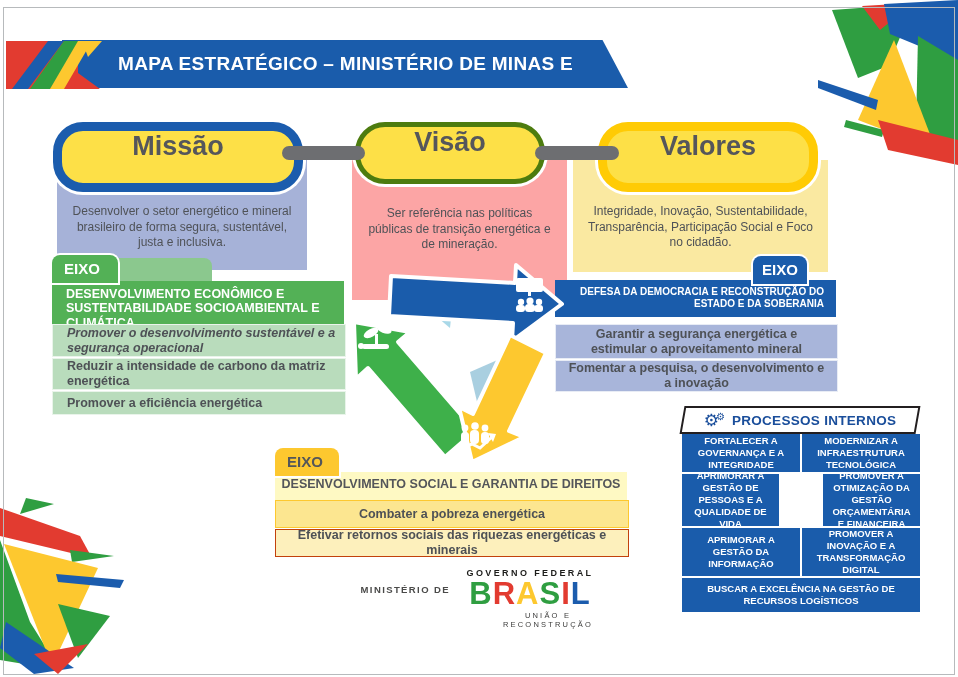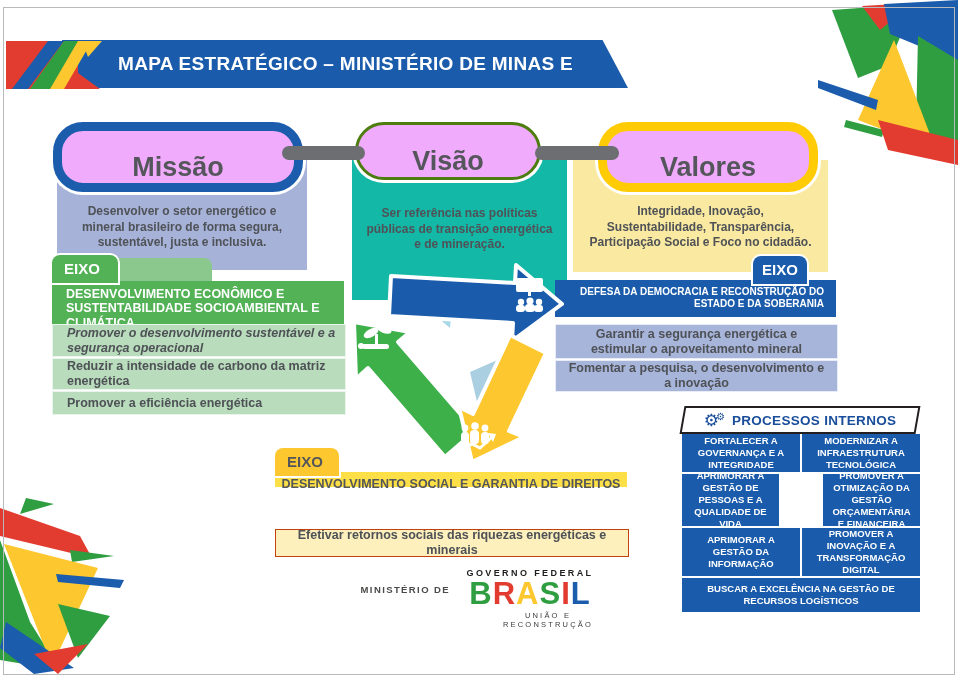--- a/index.html
+++ b/index.html
@@ -11,34 +11,34 @@
   
   #page-border{left:3px;top:7px;width:950px;height:666px;border:1px solid #b7babc;z-index:40;pointer-events:none;}
 
   
   #banner{left:62px;top:40px;width:566px;height:48px;background:#1a5cab;z-index:2;
           clip-path:polygon(0 0,95.5% 0,100% 100%,0 100%);}
   #banner-title{margin:0;padding:0 0 0 56px;line-height:48px;color:#ffffff;font-size:19px;font-weight:bold;letter-spacing:.3px;}
 
   
   .panel{z-index:1;}
-  .panel .desc{font-size:12px;font-weight:bold;color:#4f5257;text-align:center;line-height:1.3;padding:0 14px;}
+  .panel .desc{font-size:12px;font-weight:normal;color:#4f5257;text-align:center;line-height:1.3;padding:0 14px;}
   #panel-missao{left:57px;top:160px;width:250px;height:110px;background:#a6b2d8;}
-  #panel-visao{left:352px;top:160px;width:215px;height:140px;background:#14b8a6;}
+  #panel-visao{left:352px;top:160px;width:215px;height:140px;background:#fca5a5;}
   #panel-valores{left:573px;top:160px;width:255px;height:112px;background:#fae9a1;}
   #panel-missao .desc{padding-top:44px;}
   #panel-visao .desc{padding-top:46px;}
   #panel-valores .desc{padding-top:44px;}
 
   
-  .pill{height:52px;background:#f0abfc;border-radius:30px;z-index:3;box-shadow:0 0 0 3px #ffffff;
-        display:flex;align-items:flex-end;justify-content:center;}
+  .pill{height:52px;background:#fde047;border-radius:30px;z-index:3;box-shadow:0 0 0 3px #ffffff;
+        display:flex;align-items:flex-start;justify-content:center;}
   .pill .pill-label{font-size:27px;font-weight:bold;color:#55565b;}
   #pill-missao{left:53px;top:122px;width:232px;border:9px solid #1b5cad;}
-  #pill-visao{left:355px;top:122px;width:180px;border:3px solid #4d7c0f;}
+  #pill-visao{left:355px;top:122px;width:180px;border:5px solid #4d7c0f;}
   #pill-valores{left:598px;top:122px;width:202px;border:9px solid #ffcb05;}
 
   .connector{top:146px;height:14px;background:#6d6e71;border-radius:7px;z-index:4;}
   #connector-1{left:282px;width:83px;}
   #connector-2{left:535px;width:84px;}
 
   
   .eixo-tab{height:28px;border-radius:8px 8px 0 0;z-index:3;font-size:15px;font-weight:bold;line-height:28px;box-shadow:0 0 0 2px #ffffff;}
   .eixo-row{font-weight:bold;color:#4e5156;font-size:12.5px;line-height:1.18;display:flex;flex-direction:column;justify-content:center;}
 
@@ -55,21 +55,21 @@
   
   #eixo-blue-tab{left:753px;top:256px;width:42px;background:#1a5cab;color:#ffffff;text-align:center;padding:0 6px;}
   #eixo-blue-header{left:555px;top:280px;width:257px;height:31px;background:#1a5cab;color:#ffffff;
         font-size:10px;font-weight:bold;line-height:1.15;text-align:right;padding:6px 12px 0 12px;z-index:2;}
   .blue-row{left:555px;width:257px;background:#a8b5da;border:1px solid #e8ecf5;text-align:center;padding:0 12px;z-index:2;}
   #blue-row-0{top:324px;height:33px;}
   #blue-row-1{top:360px;height:30px;}
 
   
   #eixo-yellow-tab{left:275px;top:448px;width:52px;background:#fdc82f;color:#54565a;padding-left:12px;}
-  #eixo-yellow-header{left:275px;top:472px;width:352px;height:15px;background:#fde047;color:#54565a;
+  #eixo-yellow-header{left:275px;top:472px;width:352px;height:41px;background:#fef9c3;color:#54565a;
         font-size:12.5px;font-weight:bold;line-height:25px;text-align:center;z-index:2;}
   .yellow-row{left:275px;width:330px;text-align:center;padding:0 11px;z-index:2;}
   #yellow-row-0{top:500px;height:26px;background:#fce690;border:1px solid #fdc82f;}
   #yellow-row-1{top:529px;height:26px;background:#fdf0bc;border:1px solid #c2410c;}
 
   
   #focus-graphic{left:332px;top:256px;width:238px;height:224px;z-index:10;}
   #focus-label{position:absolute;left:62px;top:92px;width:114px;text-align:center;font-size:15.5px;font-weight:bold;
         color:#55565b;line-height:1.2;z-index:11;}
 
@@ -149,20 +149,21 @@
   <div id="green-row-1" class="abs eixo-row green-row">Reduzir a intensidade de carbono da matriz energética</div>
   <div id="green-row-2" class="abs eixo-row green-row">Promover a eficiência energética</div>
 
   <div id="eixo-blue-tab" class="abs eixo-tab">EIXO</div>
   <div id="eixo-blue-header" class="abs">DEFESA DA DEMOCRACIA E RECONSTRUÇÃO DO ESTADO E DA SOBERANIA</div>
   <div id="blue-row-0" class="abs eixo-row blue-row">Garantir a segurança energética e estimular o aproveitamento mineral</div>
   <div id="blue-row-1" class="abs eixo-row blue-row">Fomentar a pesquisa, o desenvolvimento e a inovação</div>
 
   <div id="eixo-yellow-tab" class="abs eixo-tab">EIXO</div>
   <div id="eixo-yellow-header" class="abs">DESENVOLVIMENTO SOCIAL E GARANTIA DE DIREITOS</div>
+  <div id="yellow-row-0" class="abs eixo-row yellow-row">Combater a pobreza energética</div>
   <div id="yellow-row-1" class="abs eixo-row yellow-row">Efetivar retornos sociais das riquezas energéticas e minerais</div>
 
   <div id="focus-graphic" class="abs">
     <svg width="238" height="224" viewBox="0 0 238 224">
       <polygon points="92,50 122,34 118,72" fill="#a9d8e8"></polygon>
       <polygon points="138,116 170,102 176,138 146,150" fill="#a9cfe0"></polygon>
       <polygon points="143,175 66,86 78,76 22,66 24,123 36,112 113,201" fill="#3eb04a" stroke="#ffffff" stroke-width="4" stroke-linejoin="round"></polygon>
       <polygon points="59,20 183,27 184,9 230,48 180,85 181,67 57,60" fill="#1a5cab" stroke="#ffffff" stroke-width="4" stroke-linejoin="round"></polygon>
       <polygon points="178,79 141,158 127,151 140,206 192,181 177,175 214,97" fill="#fdc82f" stroke="#ffffff" stroke-width="4" stroke-linejoin="round"></polygon>
 

